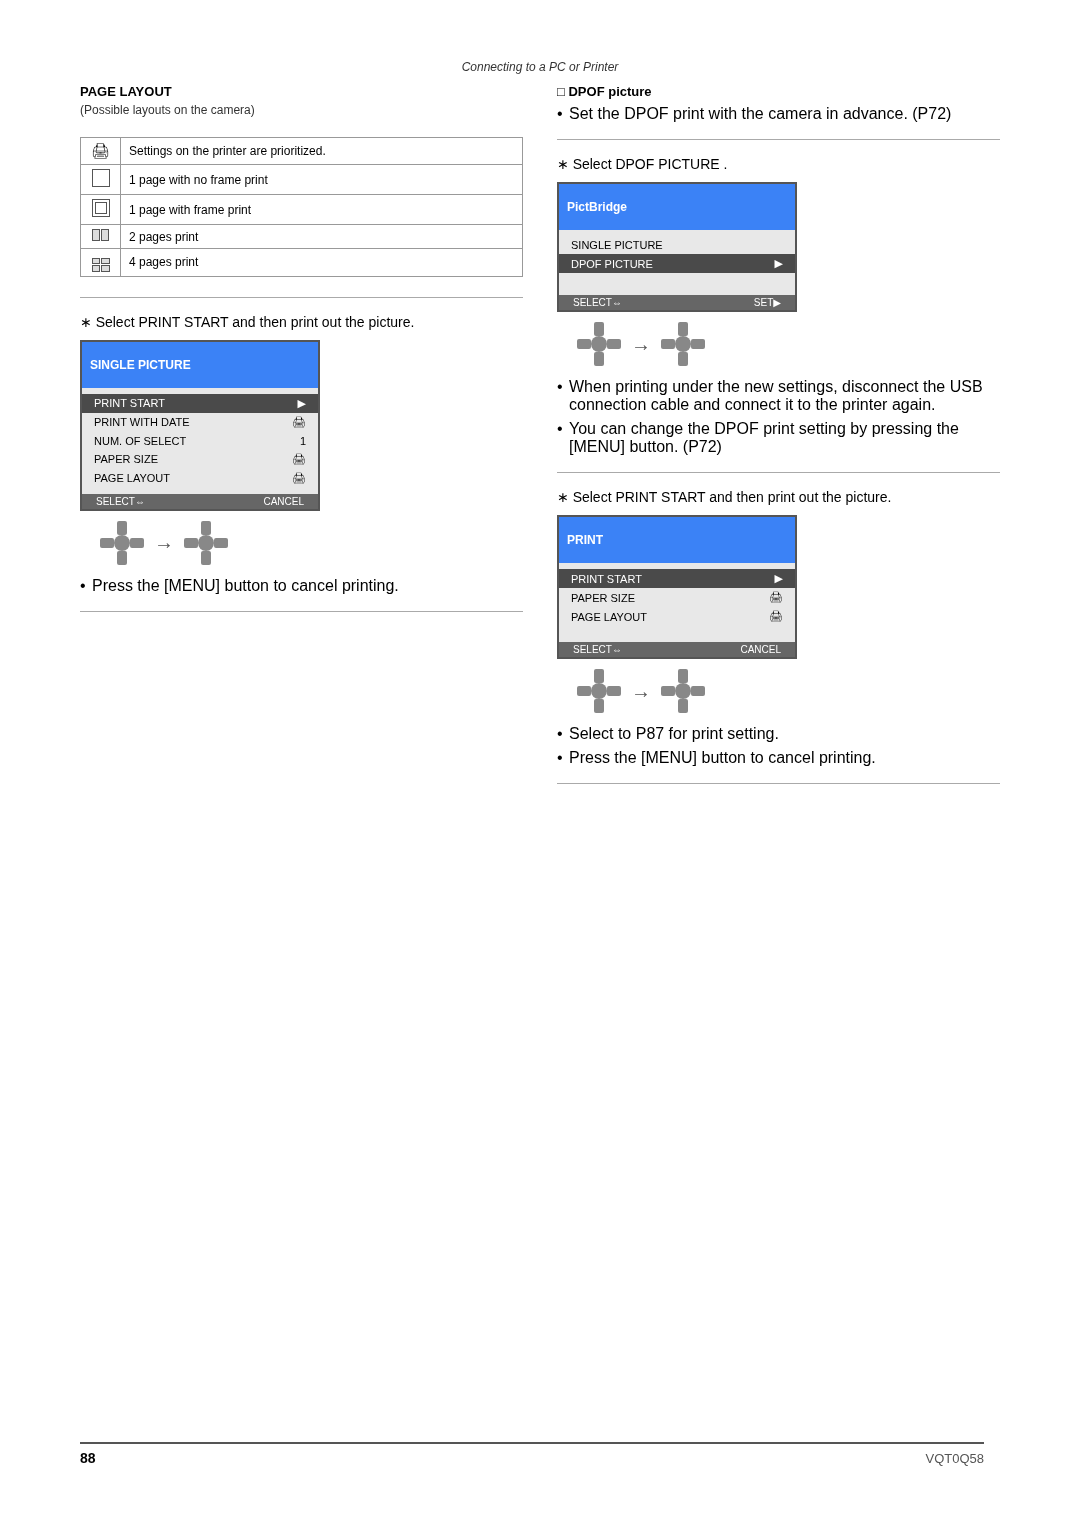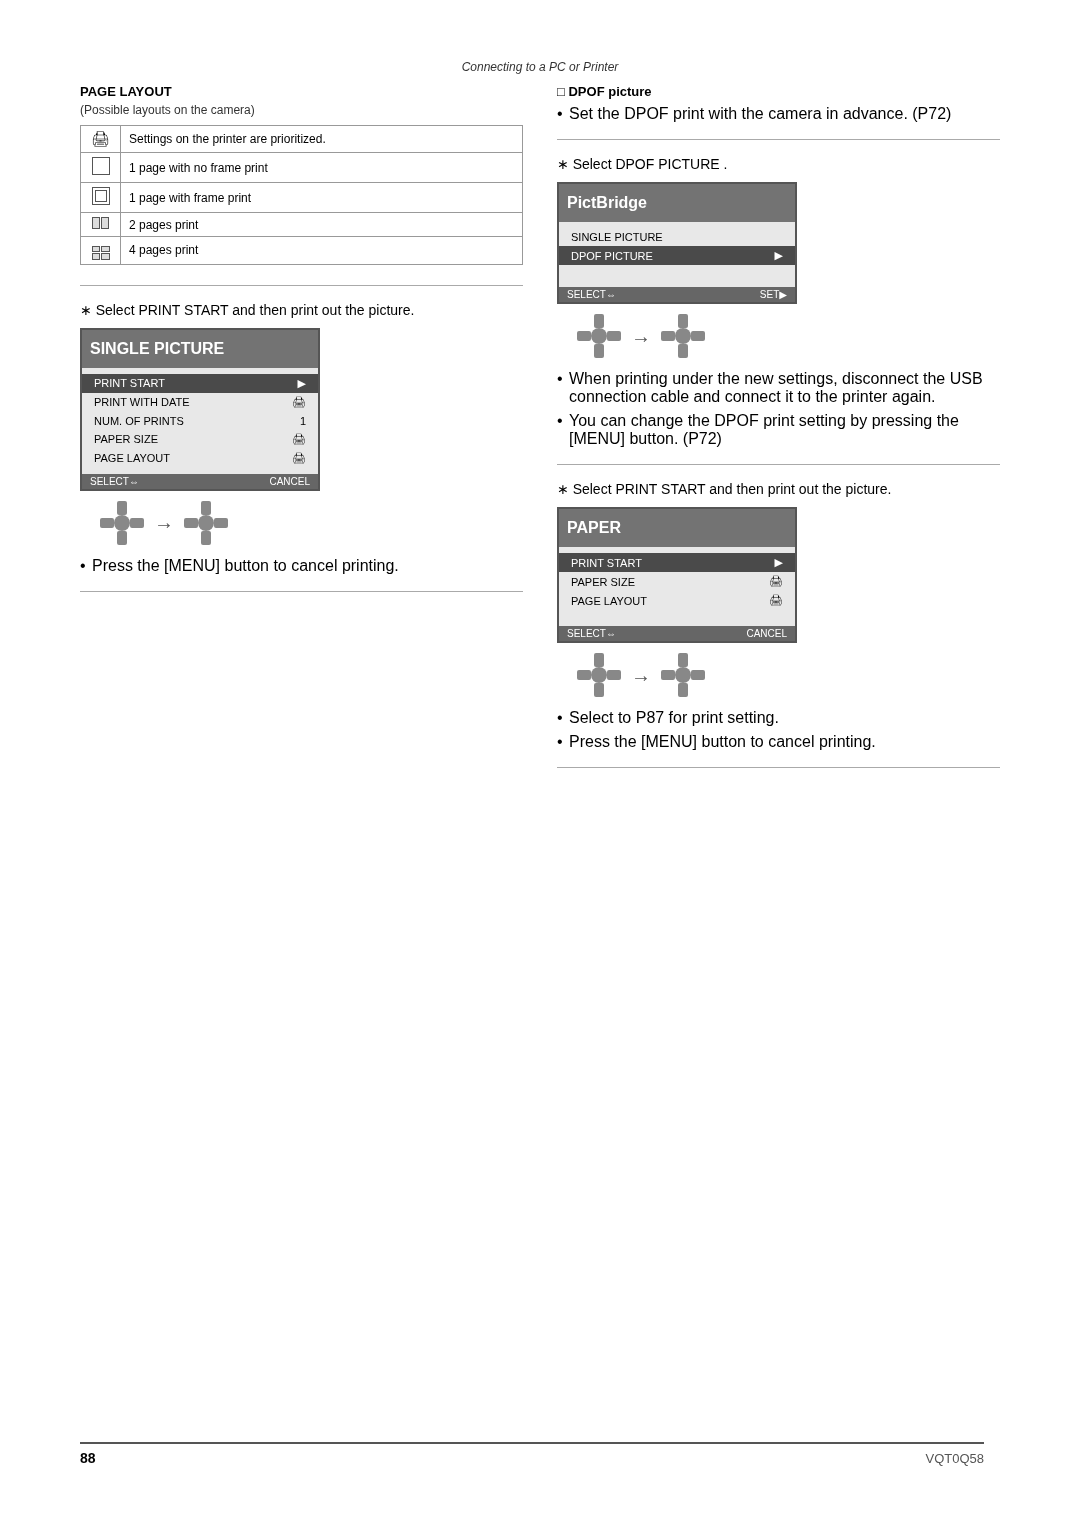--- a/index.html
+++ b/index.html
@@ -44,21 +44,21 @@
 
     .section-title {
       font-weight: bold;
       font-size: 13px;
       margin-bottom: 4px;
     }
 
     .section-subtitle {
       font-size: 12px;
       color: #333;
-      margin-bottom: 8px;
+      margin-bottom: 20px;
     }
 
     
     .layout-table {
       border-collapse: collapse;
       width: 100%;
       margin-bottom: 20px;
       border: 1px solid #999;
     }
 
@@ -76,24 +76,24 @@
 
     
     .screen-box {
       border: 2px solid #555;
       background: #e8e8e8;
       width: 240px;
       margin-bottom: 10px;
     }
 
     .screen-header {
-      background: #737373;
+      background: #3b82f6;
       color: #fff;
-      font-size: 16px;
-      padding: 10px 8px;
+      font-size: 12px;
+      padding: 16px 8px;
       font-weight: bold;
     }
 
     .screen-body {
       padding: 6px 0;
     }
 
     .screen-row {
       padding: 3px 12px;
       font-size: 11px;
@@ -104,21 +104,21 @@
 
     .screen-row.highlighted {
       background: #4a4a4a;
       color: #fff;
     }
 
     .screen-footer {
       background: #666;
       color: #fff;
       font-size: 10px;
-      padding: 2px 8px;
+      padding: 2px 14px;
       display: flex;
       justify-content: space-between;
     }
 
     .arrow-row {
       display: flex;
       align-items: center;
       gap: 10px;
       margin: 8px 0 12px 20px;
     }
@@ -394,21 +394,21 @@
         <div class="screen-body">
           <div class="screen-row highlighted">
             <span>PRINT START</span>
             <span>▶</span>
           </div>
           <div class="screen-row">
             <span>PRINT WITH DATE</span>
             <span>🖨</span>
           </div>
           <div class="screen-row">
-            <span>NUM. OF PRINTS</span>
+            <span>NUM. OF SELECT</span>
             <span>1</span>
           </div>
           <div class="screen-row">
             <span>PAPER SIZE</span>
             <span>🖨</span>
           </div>
           <div class="screen-row">
             <span>PAGE LAYOUT</span>
             <span>🖨</span>
           </div>
@@ -491,21 +491,21 @@
       </div>
 
       <div class="bullet-text">When printing under the new settings, disconnect the USB connection cable and connect it to the printer again.</div>
       <div class="bullet-text" style="margin-top:6px;">You can change the DPOF print setting by pressing the [MENU] button. (P72)</div>
 
       <hr class="divider-line">
 
       <div class="heading-star">Select  PRINT START  and then print out the picture.</div>
 
       <div class="screen-box-right">
-        <div class="screen-header">PAPER</div>
+        <div class="screen-header">PRINT</div>
         <div class="screen-body">
           <div class="screen-row highlighted">
             <span>PRINT START</span>
             <span>▶</span>
           </div>
           <div class="screen-row">
             <span>PAPER SIZE</span>
             <span>🖨</span>
           </div>
           <div class="screen-row">

